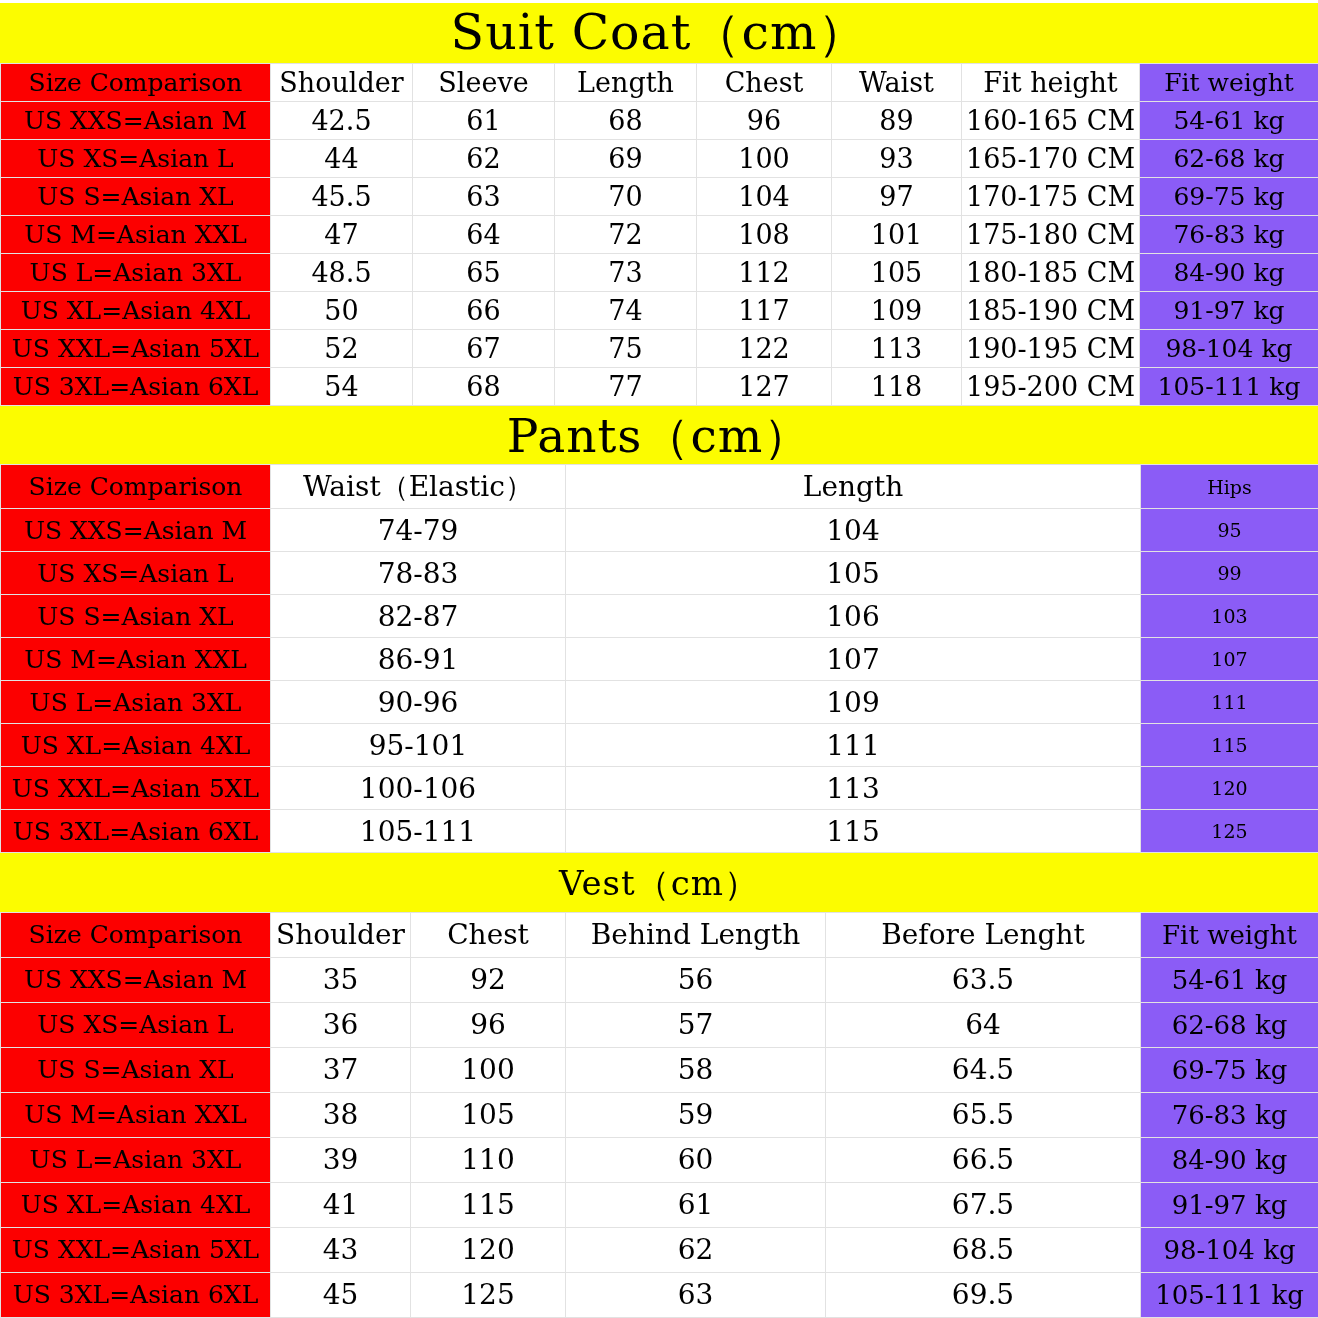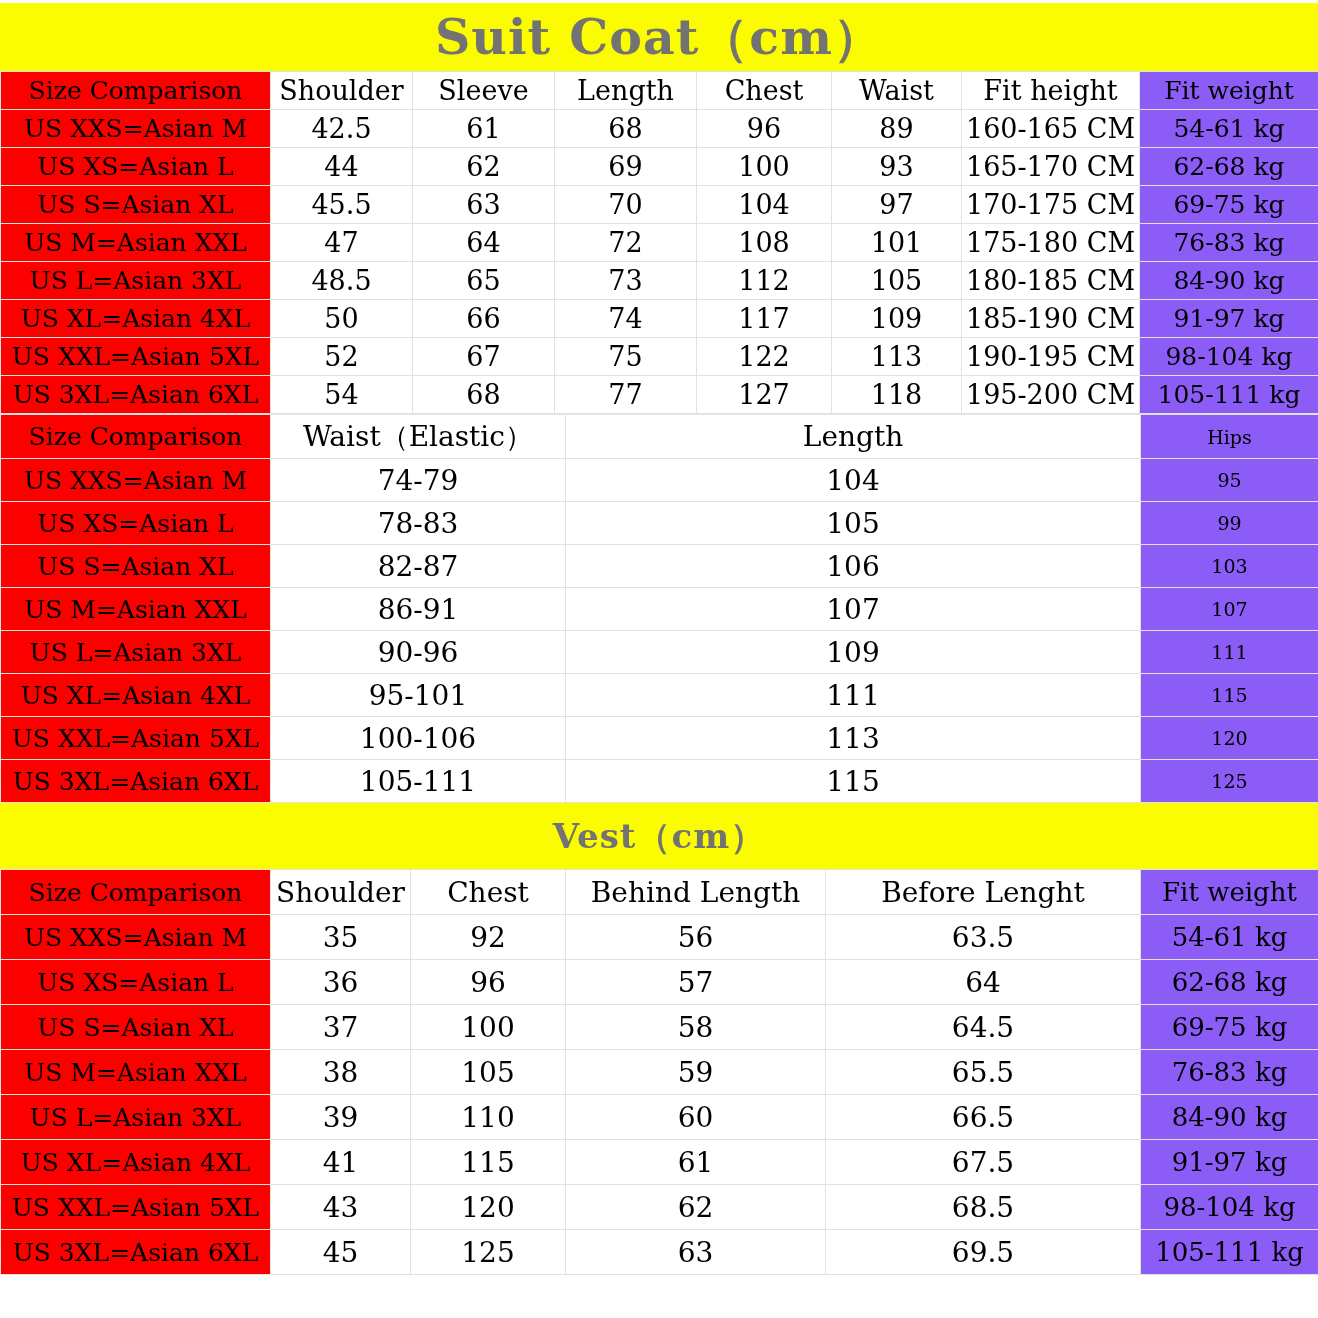--- a/index.html
+++ b/index.html
@@ -26,22 +26,22 @@
   .banner {
     background: #FCFC00;
     text-align: center;
     display: flex;
     align-items: center;
     justify-content: center;
     box-sizing: border-box;
   }
   .banner-text {
     font-family: "DejaVu Serif", "Liberation Serif", serif;
-    font-weight: 700;
-    color: #737373;
+    font-weight: 400;
+    color: #000000;
     letter-spacing: 1px;
     line-height: 1;
     white-space: nowrap;
   }
   .banner-suit { height: 68px; }
   .banner-suit .banner-text { font-size: 49px; }
   .banner-pants { height: 66px; }
   .banner-pants .banner-text { font-size: 47px; }
   .banner-vest { height: 66px; }
   .banner-vest .banner-text { font-size: 34px; }
@@ -206,20 +206,23 @@
         <td>68</td>
         <td>77</td>
         <td>127</td>
         <td>118</td>
         <td>195-200 CM</td>
         <td class="weight-cell">105-111 kg</td>
       </tr>
     </tbody>
   </table>
 
+  <div class="banner banner-pants">
+    <span class="banner-text">Pants（cm）</span>
+  </div>
   <table class="size-table pants-table">
     <colgroup>
       <col style="width:270px">
       <col style="width:295px">
       <col style="width:575px">
       <col style="width:178px">
     </colgroup>
     <thead>
       <tr>
         <th class="size-cell">Size Comparison</th>

